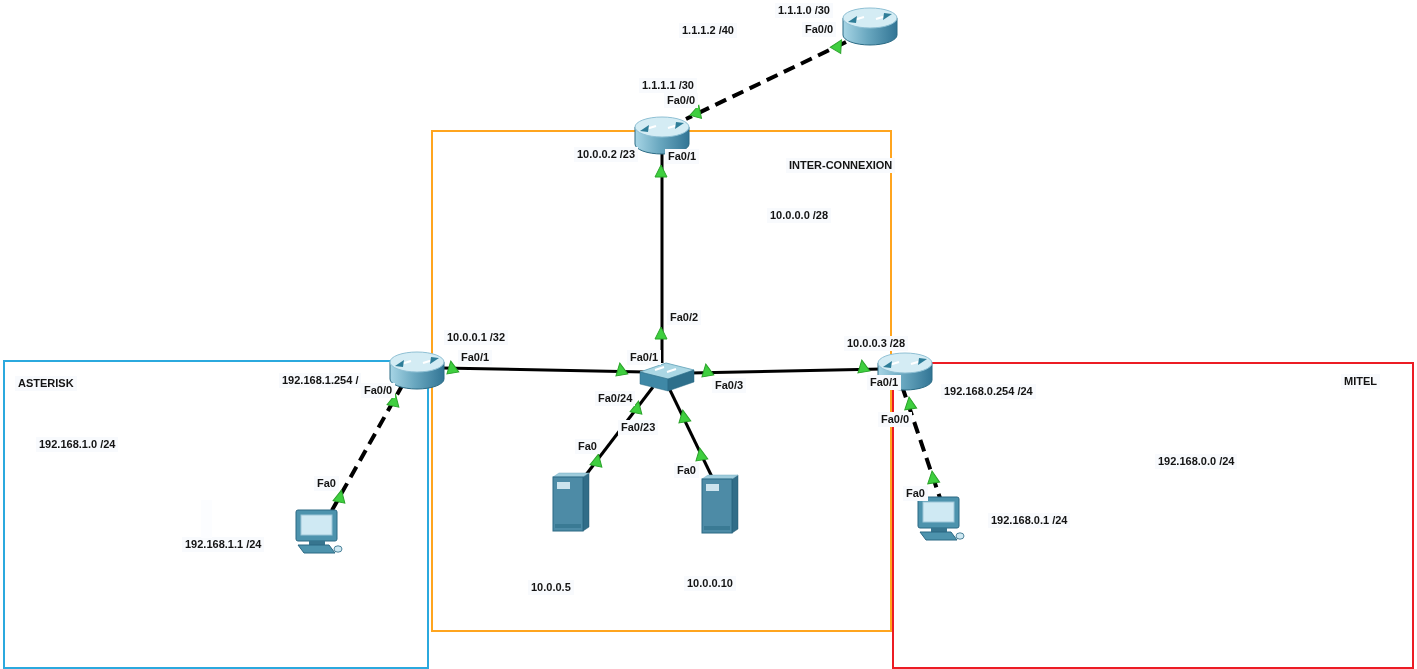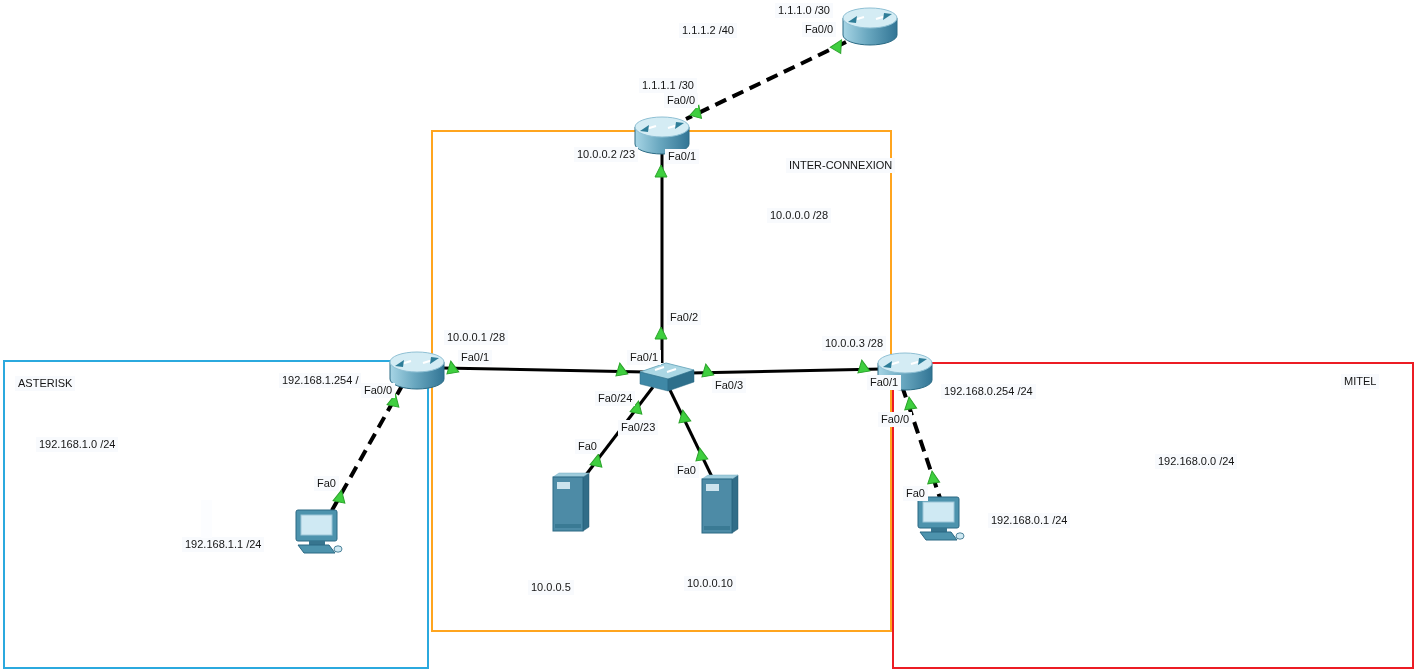--- a/index.html
+++ b/index.html
@@ -1,17 +1,17 @@
 <!DOCTYPE html>
 <html><head>
 <meta charset="utf-8">
 <style>
   html,body{margin:0;padding:0;background:#fff;}
   #canvas{position:relative;width:1417px;height:669px;background:#ffffff;overflow:hidden;
-          font-family:"Liberation Sans",sans-serif;}
+          font-family:"Liberation Sans",sans-serif;font-weight:bold;}
   .region{position:absolute;border:2px solid;z-index:1;background:transparent;}
   #region-asterisk{left:3px;top:360px;width:422px;height:305px;border-color:#2BA9DE;}
   #region-inter{left:431px;top:130px;width:457px;height:498px;border-color:#FFA51F;}
   #region-mitel{left:892px;top:362px;width:518px;height:303px;border-color:#EC1C24;}
   #netsvg{position:absolute;left:0;top:0;z-index:2;}
   .cable{stroke:#000;stroke-width:3;}
   .dashed{stroke-width:4;stroke-dasharray:12 7;}
   .lbl{position:absolute;z-index:3;font-size:11px;line-height:15px;color:#141414;
        background:#f8fafd;padding:0 3px;white-space:nowrap;}
   .empty-strip{position:absolute;z-index:3;background:#fcfdff;}
@@ -130,25 +130,25 @@
   <div class="lbl" style="left:664px;top:93px">Fa0/0</div>
   <div class="lbl" style="left:574px;top:147px">10.0.0.2 /23</div>
   <div class="lbl" style="left:665px;top:149px">Fa0/1</div>
   <div class="lbl" style="left:786px;top:158px">INTER-CONNEXION</div>
   <div class="lbl" style="left:767px;top:208px">10.0.0.0 /28</div>
   <div class="lbl" style="left:667px;top:310px">Fa0/2</div>
   <div class="lbl" style="left:627px;top:350px">Fa0/1</div>
   <div class="lbl" style="left:712px;top:378px">Fa0/3</div>
   <div class="lbl" style="left:595px;top:391px">Fa0/24</div>
   <div class="lbl" style="left:618px;top:420px">Fa0/23</div>
-  <div class="lbl" style="left:444px;top:330px">10.0.0.1 /28</div>
+  <div class="lbl" style="left:444px;top:330px">10.0.0.1 /32</div>
   <div class="lbl" style="left:458px;top:350px">Fa0/1</div>
   <div class="lbl" style="left:279px;top:373px">192.168.1.254 /</div>
   <div class="lbl" style="left:361px;top:383px">Fa0/0</div>
-  <div class="lbl" style="left:822px;top:336px">10.0.0.3 /28</div>
+  <div class="lbl" style="left:844px;top:336px">10.0.0.3 /28</div>
   <div class="lbl" style="left:867px;top:375px">Fa0/1</div>
   <div class="lbl" style="left:941px;top:384px">192.168.0.254 /24</div>
   <div class="lbl" style="left:878px;top:412px">Fa0/0</div>
   <div class="lbl" style="left:15px;top:376px">ASTERISK</div>
   <div class="lbl" style="left:36px;top:437px">192.168.1.0 /24</div>
   <div class="lbl" style="left:1341px;top:374px">MITEL</div>
   <div class="lbl" style="left:1155px;top:454px">192.168.0.0 /24</div>
   <div class="lbl" style="left:314px;top:476px">Fa0</div>
   <div class="lbl" style="left:182px;top:537px">192.168.1.1 /24</div>
   <div class="lbl" style="left:903px;top:486px">Fa0</div>

